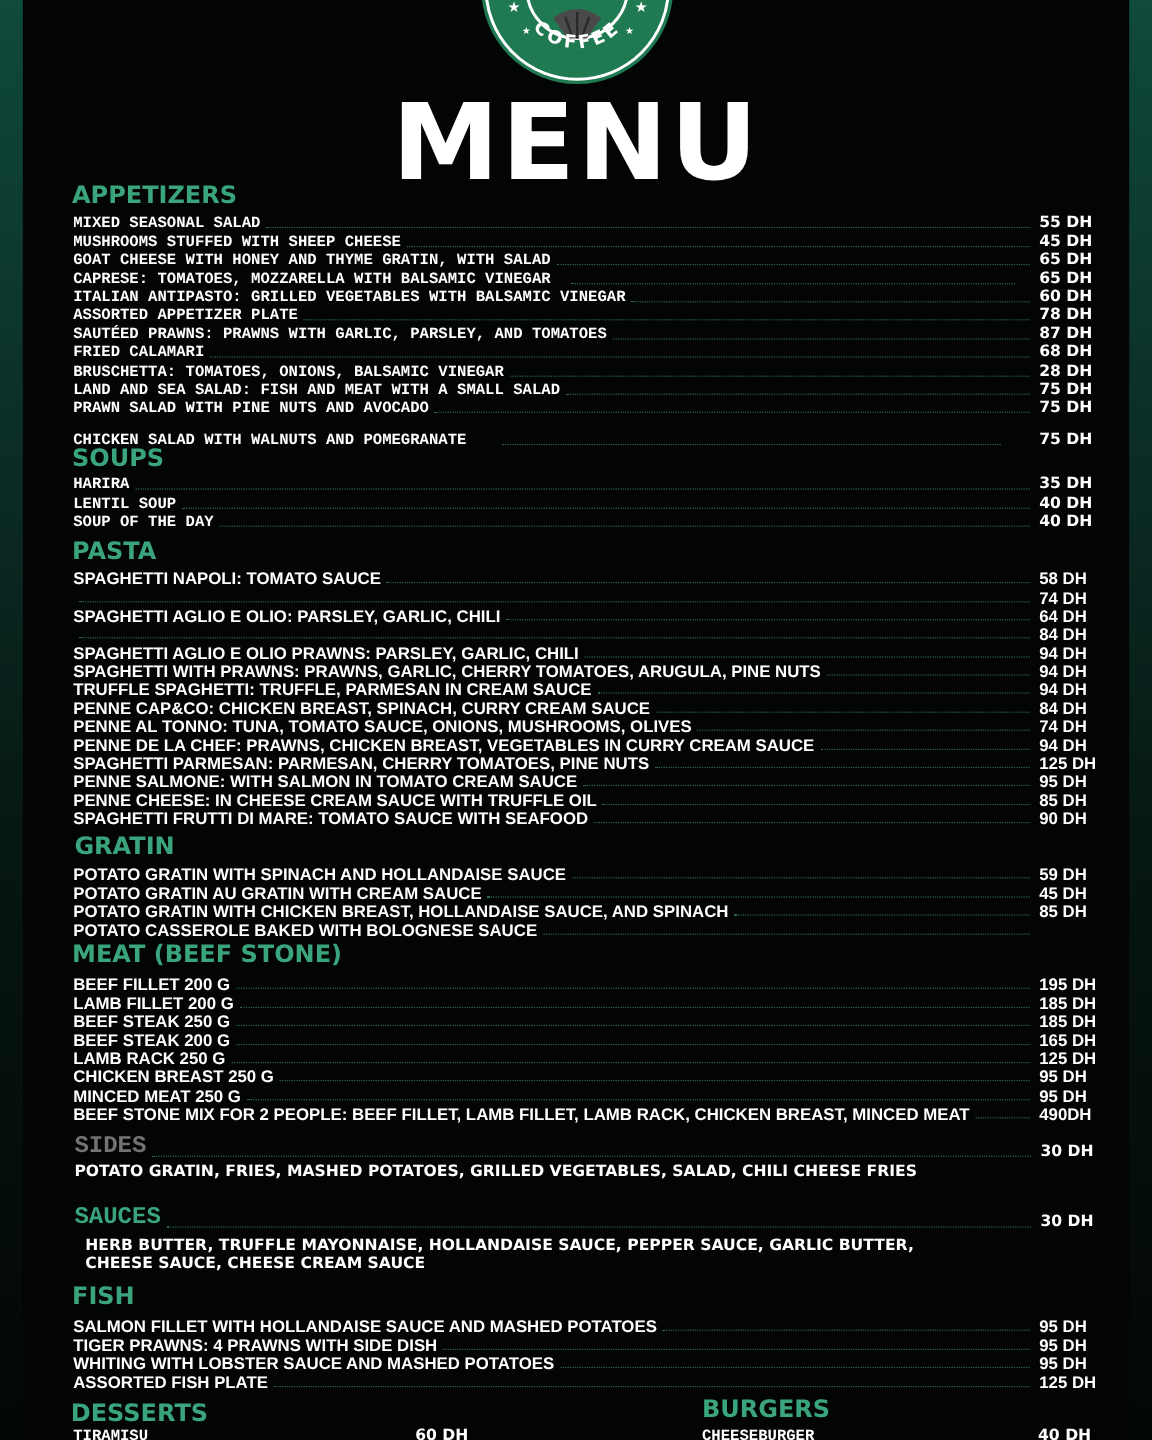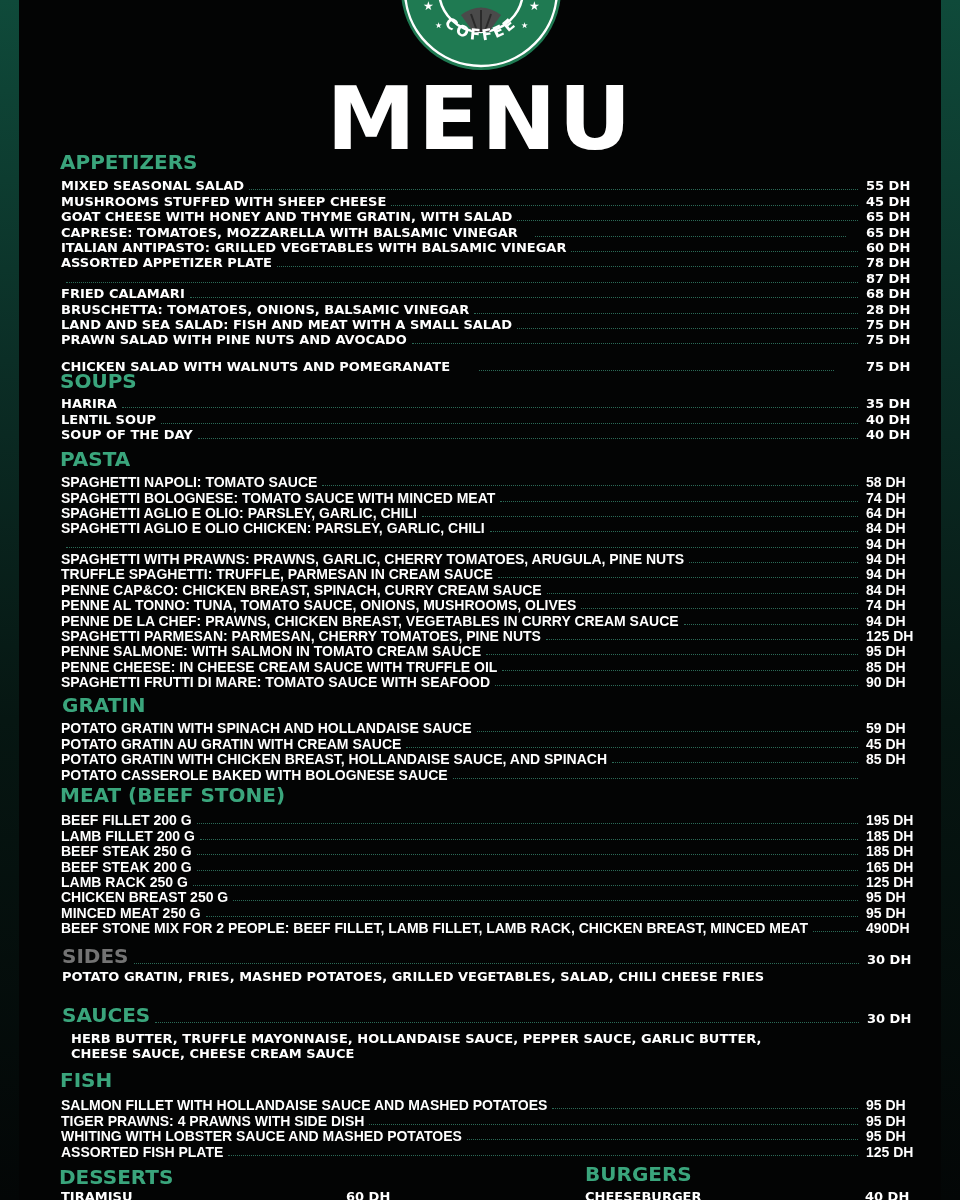--- a/index.html
+++ b/index.html
@@ -21,21 +21,21 @@
   }
   .sec-title {
     position:absolute; left:60px; font-weight:bold; color:#3aa57c;
     font-size:20px; line-height:22px; letter-spacing:0px;
   }
   .row {
     position:absolute; left:61px; width:855px; height:15.4px;
     display:flex; align-items:flex-end;
     font-weight:bold; font-size:13px; line-height:14px; white-space:nowrap;
   }
-  .row .name { flex:0 0 auto; letter-spacing:0px; transform-origin:left bottom; }
+  .row .name { flex:0 0 auto; letter-spacing:0px; transform-origin:left bottom;font-family:Liberation Mono, monospace; }
   .row .lead {
     flex:1 1 auto; height:0; margin:0 8px 3px 5px;
     border-bottom:1px dotted #2b6a57;
   }
   .row .price { flex:0 0 50px; text-align:left; }
   .desc { position:absolute; left:71px; font-weight:bold; font-size:13px; line-height:15.5px; }
   .cond .name { font-family:"Liberation Sans", sans-serif; font-size:14px; }
   .cond .price { font-family:"Liberation Sans", sans-serif; font-size:14px; }
 </style>
 </head>
@@ -90,20 +90,21 @@
       <span class="name">ITALIAN ANTIPASTO: GRILLED VEGETABLES WITH BALSAMIC VINEGAR</span>
       <span class="lead"></span>
       <span class="price">60 DH</span>
     </div>
     <div class="row" style="top: 255px;">
       <span class="name">ASSORTED APPETIZER PLATE</span>
       <span class="lead"></span>
       <span class="price">78 DH</span>
     </div>
     <div class="row" style="top: 270.4px;">
+      <span class="name">SAUTÉED PRAWNS: PRAWNS WITH GARLIC, PARSLEY, AND TOMATOES</span>
       <span class="lead"></span>
       <span class="price">87 DH</span>
     </div>
     <div class="row" style="top: 285.8px;">
       <span class="name">FRIED CALAMARI</span>
       <span class="lead"></span>
       <span class="price">68 DH</span>
     </div>
     <div class="row" style="top: 301.2px;">
       <span class="name">BRUSCHETTA: TOMATOES, ONIONS, BALSAMIC VINEGAR</span>
@@ -147,35 +148,34 @@
   </div>
 
 <div class="sec-title" style="top:448px;">PASTA</div>
 <div id="pasta-list">
     <div class="row cond" style="top: 474px;">
       <span class="name">SPAGHETTI NAPOLI: TOMATO SAUCE</span>
       <span class="lead"></span>
       <span class="price">58 DH</span>
     </div>
     <div class="row cond" style="top: 489.35px;">
-      <span class="name">SPAGHETTI BOLOGNESE: TOMATO SAUCE WITH MINCED MEAT</span>
       <span class="lead"></span>
       <span class="price">74 DH</span>
     </div>
     <div class="row cond" style="top: 504.7px;">
       <span class="name">SPAGHETTI AGLIO E OLIO: PARSLEY, GARLIC, CHILI</span>
       <span class="lead"></span>
       <span class="price">64 DH</span>
     </div>
     <div class="row cond" style="top: 520.05px;">
-      <span class="name">SPAGHETTI AGLIO E OLIO CHICKEN: PARSLEY, GARLIC, CHILI</span>
       <span class="lead"></span>
       <span class="price">84 DH</span>
     </div>
     <div class="row cond" style="top: 535.4px;">
+      <span class="name">SPAGHETTI AGLIO E OLIO PRAWNS: PARSLEY, GARLIC, CHILI</span>
       <span class="lead"></span>
       <span class="price">94 DH</span>
     </div>
     <div class="row cond" style="top: 550.75px;">
       <span class="name">SPAGHETTI WITH PRAWNS: PRAWNS, GARLIC, CHERRY TOMATOES, ARUGULA, PINE NUTS</span>
       <span class="lead"></span>
       <span class="price">94 DH</span>
     </div>
     <div class="row cond" style="top: 566.1px;">
       <span class="name">TRUFFLE SPAGHETTI: TRUFFLE, PARMESAN IN CREAM SAUCE</span>

